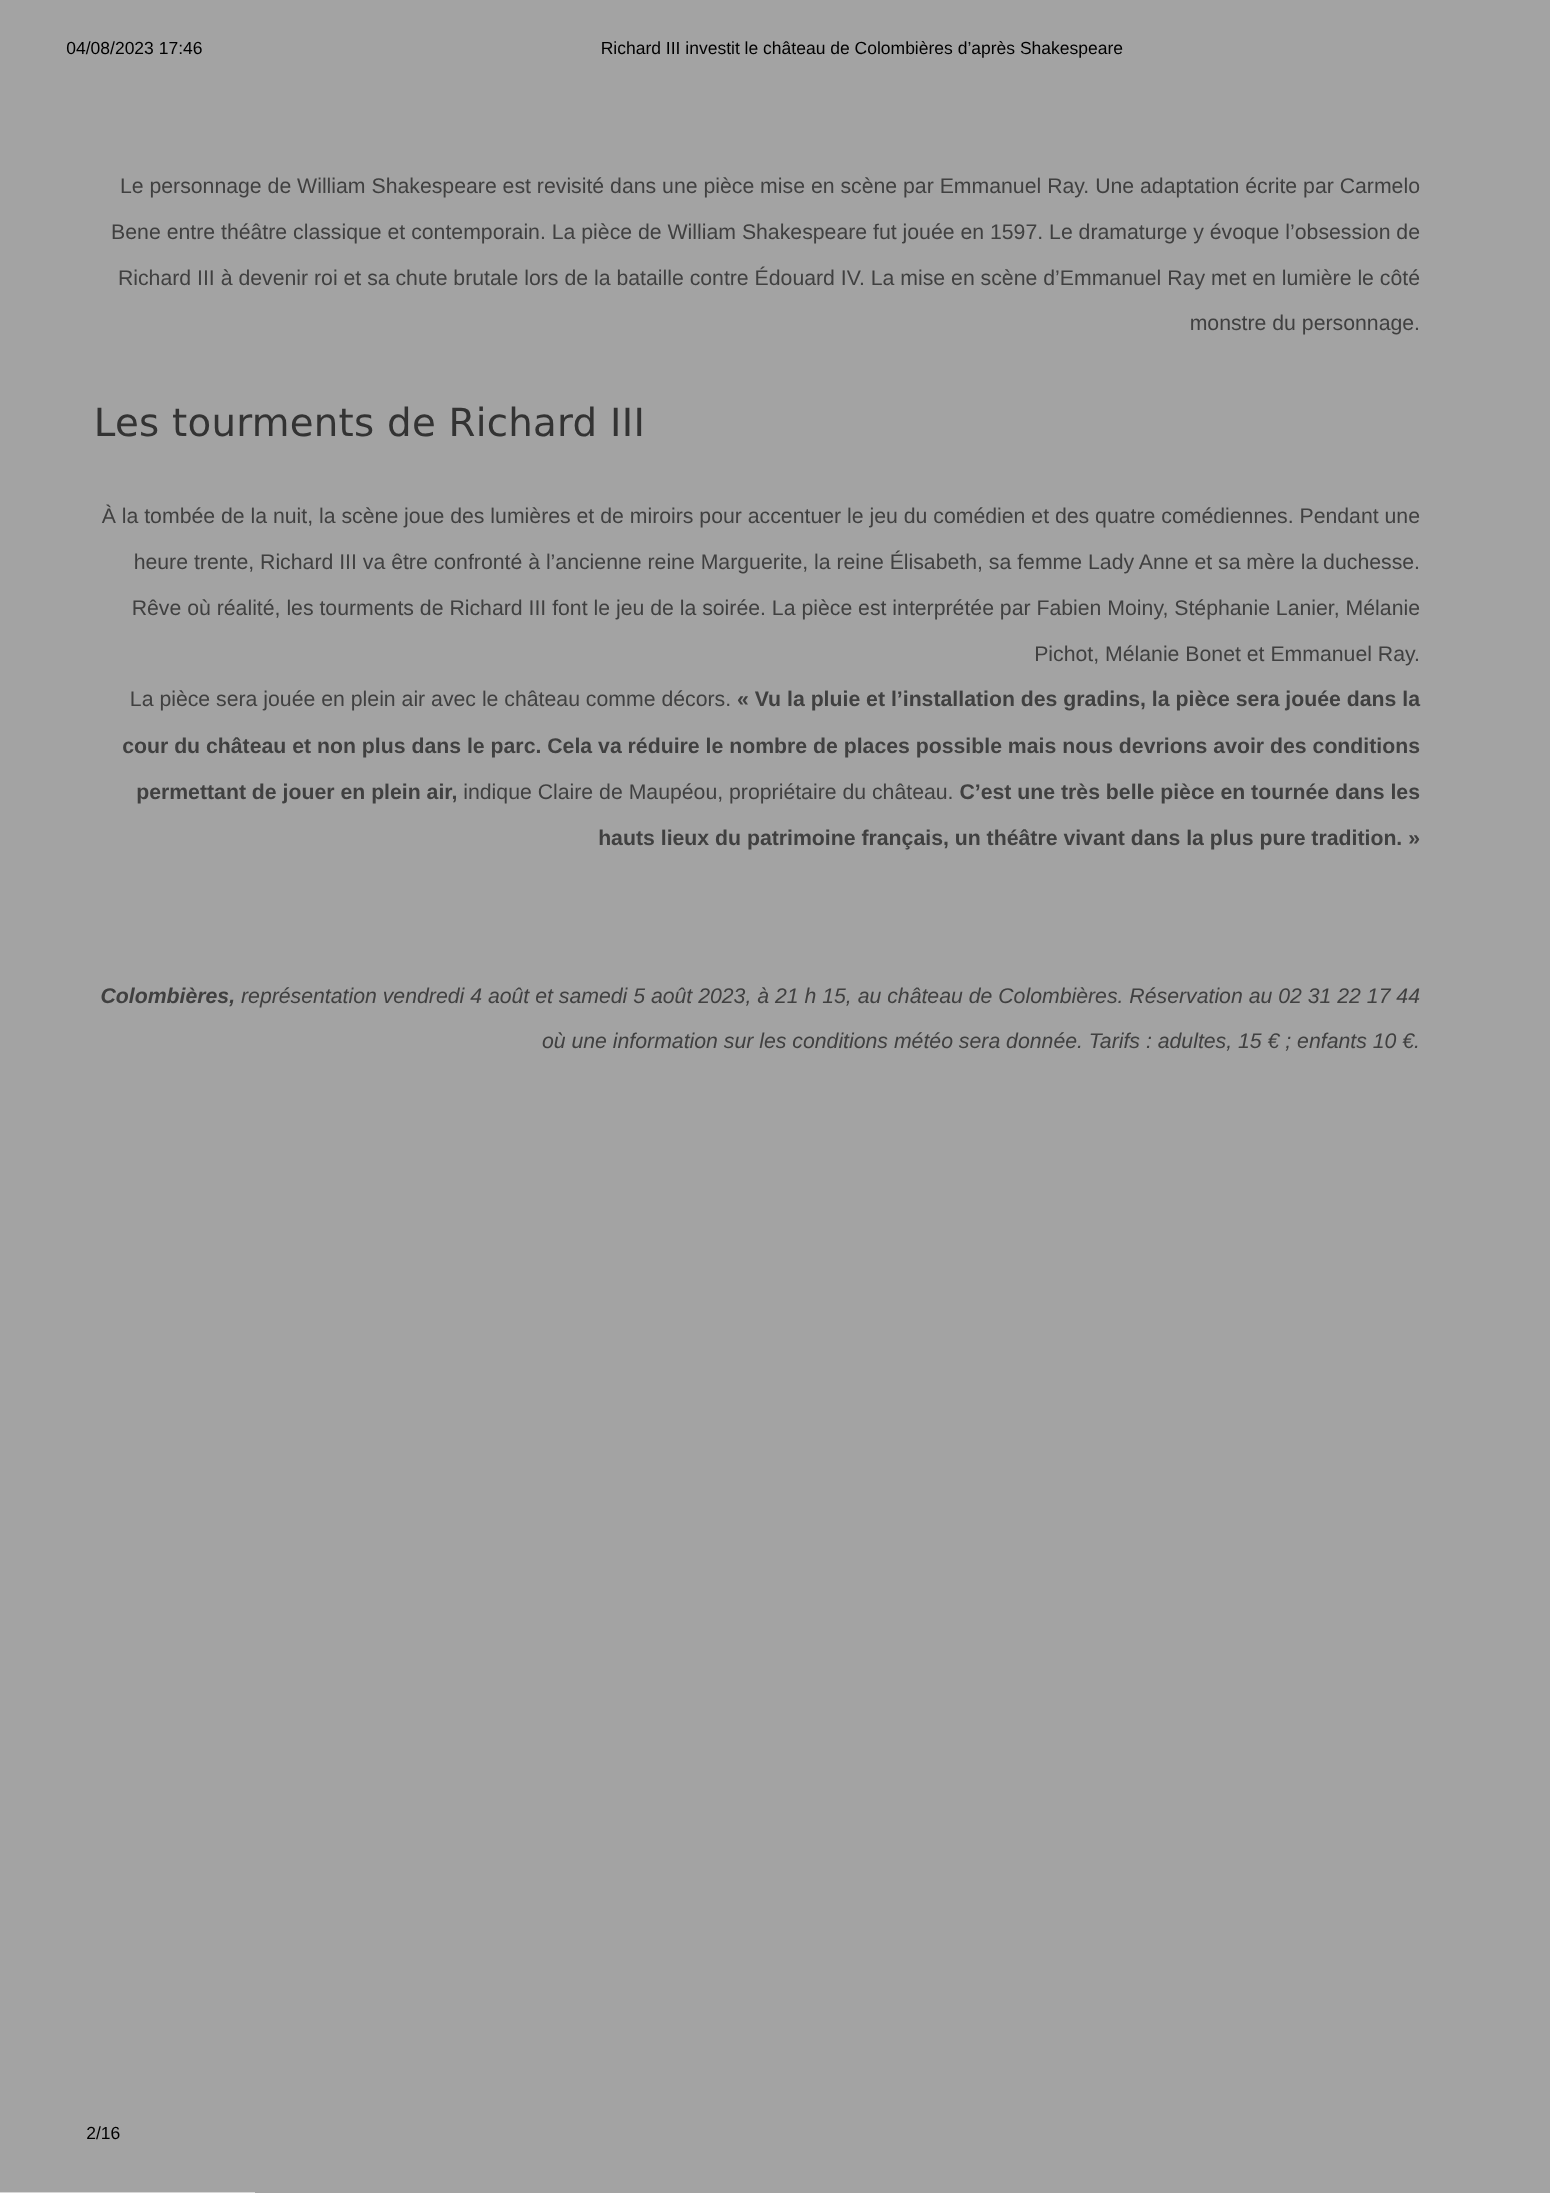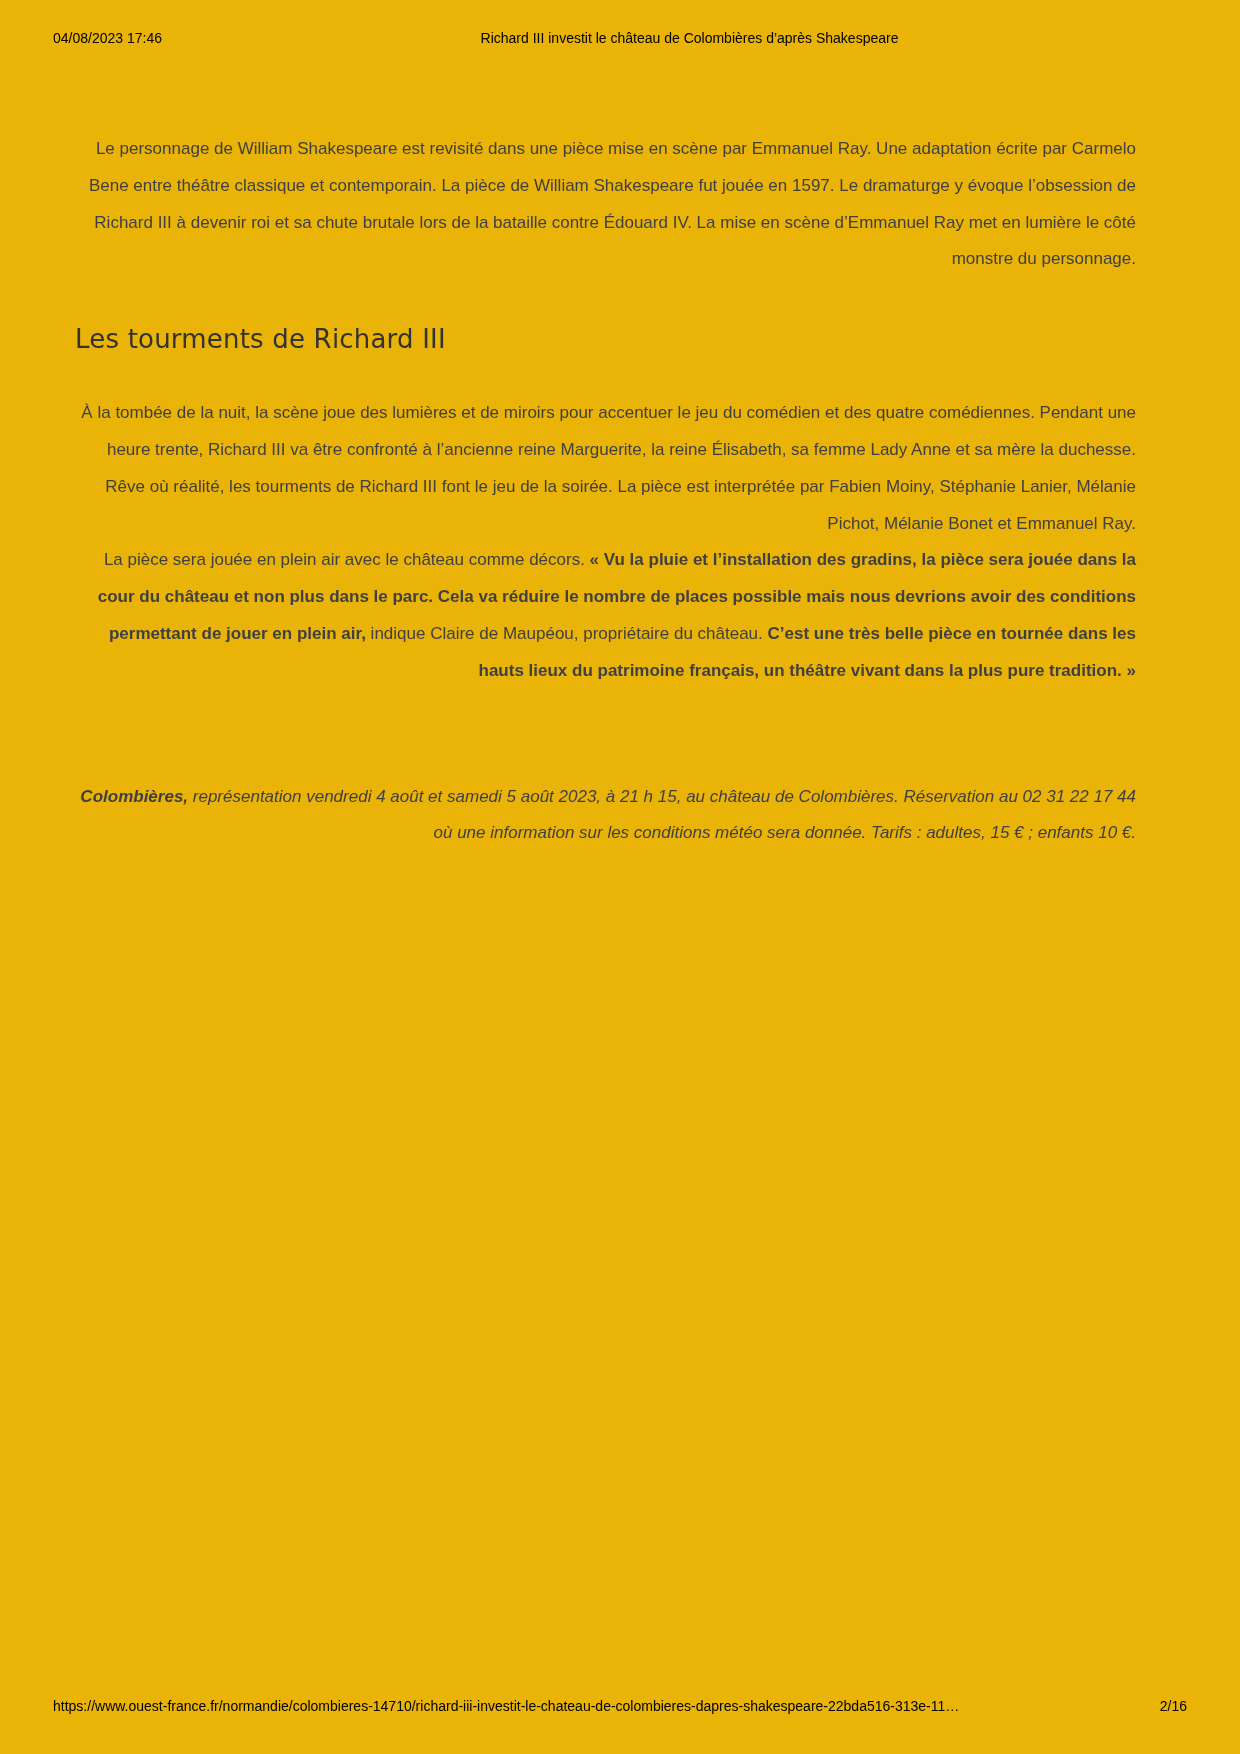--- a/index.html
+++ b/index.html
@@ -1,20 +1,20 @@
 <!DOCTYPE html>
 <html><head>
 <meta charset="utf-8">
 <style>
   html, body { margin: 0; padding: 0; background: #ffffff; }
   .page {
     position: relative;
     width: 1240px;
     height: 1754px;
-    background: #eab308;
+    background: #a3a3a3;
     font-family: "Liberation Sans", sans-serif;
     overflow: hidden;
   }
   .print-header {
     position: absolute;
     top: 30px;
     left: 53px;
     right: 53px;
     display: flex;
     align-items: baseline;
@@ -33,21 +33,21 @@
   .content p {
     margin: 0;
     font-size: 17px;
     line-height: 36.8px;
     color: #404040;
     text-align: right;
   }
   .section-heading {
     margin: 40px 0 35px 4px;
     font-family: "DejaVu Sans", sans-serif;
-    font-size: 26px;
+    font-size: 31px;
     line-height: 42px;
     font-weight: 400;
     color: #333333;
     letter-spacing: 0.2px;
   }
   .content p.practical { margin-top: 89px; font-style: italic; }
   .seg-bold { font-weight: 700; }
   .print-footer {
     position: absolute;
     top: 1698px;
@@ -79,17 +79,16 @@
     <h2 class="section-heading">Les tourments de Richard III</h2>
 
     <p><span>À la tombée de la nuit, la scène joue des lumières et de miroirs pour accentuer le jeu du comédien et des quatre comédiennes. Pendant une heure trente, Richard III va être confronté à l’ancienne reine Marguerite, la reine Élisabeth, sa femme Lady Anne et sa mère la duchesse. Rêve où réalité, les tourments de Richard III font le jeu de la soirée. La pièce est interprétée par Fabien Moiny, Stéphanie Lanier, Mélanie Pichot, Mélanie Bonet et Emmanuel Ray.</span></p>
 
     <p><span>La pièce sera jouée en plein air avec le château comme décors. </span><span class="seg-bold">« Vu la pluie et l’installation des gradins, la pièce sera jouée dans la cour du château et non plus dans le parc. Cela va réduire le nombre de places possible mais nous devrions avoir des conditions permettant de jouer en plein air,</span><span> indique Claire de Maupéou, propriétaire du château. </span><span class="seg-bold">C’est une très belle pièce en tournée dans les hauts lieux du patrimoine français, un théâtre vivant dans la plus pure tradition. »</span></p>
 
     <p class="practical"><span class="seg-bold">Colombières,</span><span> représentation vendredi 4 août et samedi 5 août 2023, à 21 h 15, au château de Colombières. Réservation au 02 31 22 17 44 où une information sur les conditions météo sera donnée. Tarifs : adultes, 15 € ; enfants 10 €.</span></p>
   </div>
 
   <div class="print-footer">
-    <span class="url">https://www.ouest-france.fr/normandie/colombieres-14710/richard-iii-investit-le-chateau-de-colombieres-dapres-shakespeare-22bda516-313e-11…</span>
     <span class="pagenum">2/16</span>
   </div>
 
 </div>
 
 </body></html>

